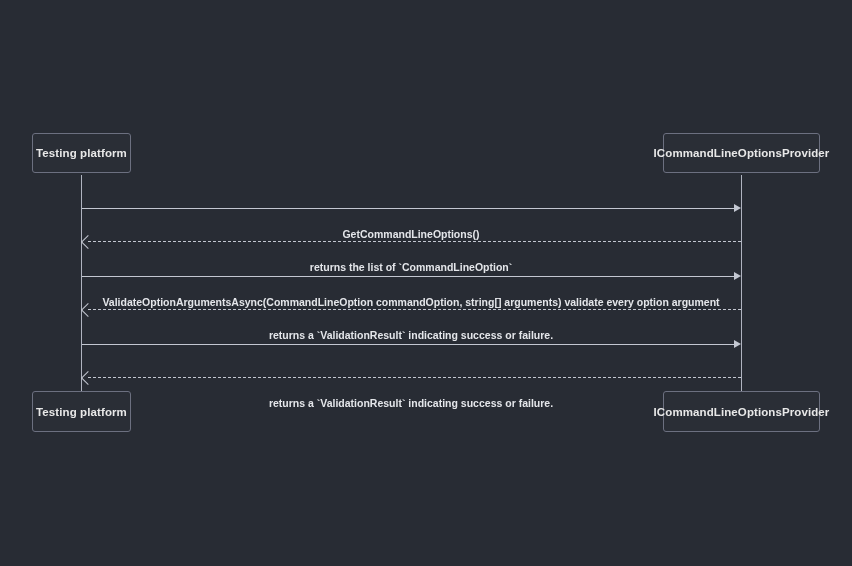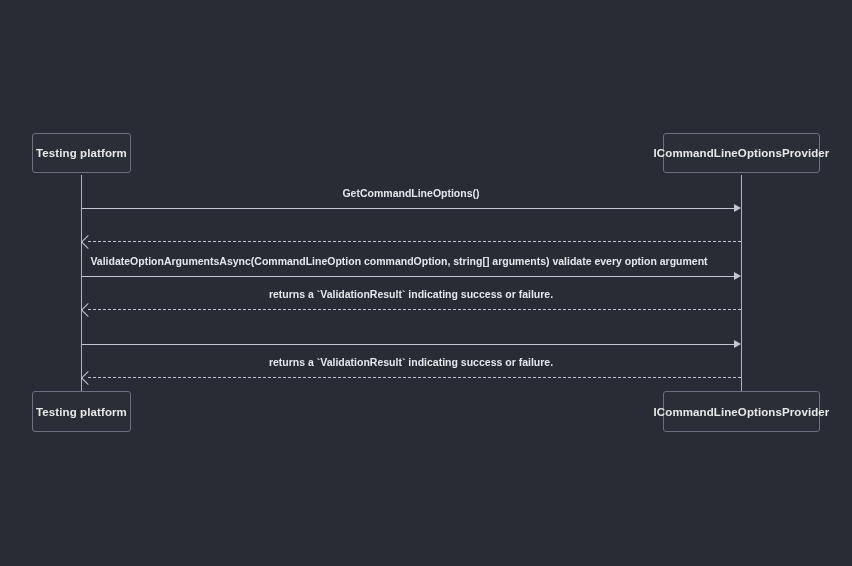--- a/index.html
+++ b/index.html
@@ -40,20 +40,21 @@
     width: 1px;
     background: #b0b4c0;
   }
   .msg-label {
     position: absolute;
     font-size: 10.5px;
     font-weight: bold;
     color: #e4e6ea;
     white-space: nowrap;
     transform: translateX(-50%);
+    margin-top: 41px;
   }
   .msg-line {
     position: absolute;
     height: 0;
     border-top: 1px solid #c3c7d1;
   }
   .msg-line.dashed {
     border-top: 1px dashed #c3c7d1;
   }
   .arrow-head {
@@ -88,24 +89,25 @@
     <span>Testing platform</span>
   </div>
   <div class="actor-box" style="left:663px; top:133px; width:157px; height:40px;">
     <span>ICommandLineOptionsProvider</span>
   </div>
 
   <div class="msg-label" style="left:411px; top:187px;">GetCommandLineOptions()</div>
   <div class="msg-line" style="left:82px; top:208px; width:652px;"></div>
   <div class="arrow-head arrow-right" style="left:734px; top:204px;"></div>
 
+  <div class="msg-label" style="left:411px; top:220px;">returns the list of `CommandLineOption`</div>
   <div class="msg-line dashed" style="left:88px; top:241px; width:653px;"></div>
   <div class="arrow-open-left" style="position:absolute; left:83px; top:237px;"></div>
 
-  <div class="msg-label" style="left:399px; top:255px;">ValidateOptionArgumentsAsync(CommandLineOption commandOption, string[] arguments) validate every option argument</div>
+  <div class="msg-label" style="left:411px; top:255px;">ValidateOptionArgumentsAsync(CommandLineOption commandOption, string[] arguments) validate every option argument</div>
   <div class="msg-line" style="left:82px; top:276px; width:652px;"></div>
   <div class="arrow-head arrow-right" style="left:734px; top:272px;"></div>
 
   <div class="msg-label" style="left:411px; top:288px;">returns a `ValidationResult` indicating success or failure.</div>
   <div class="msg-line dashed" style="left:88px; top:309px; width:653px;"></div>
   <div class="arrow-open-left" style="position:absolute; left:83px; top:305px;"></div>
 
   <div class="msg-line" style="left:82px; top:344px; width:652px;"></div>
   <div class="arrow-head arrow-right" style="left:734px; top:340px;"></div>
 

